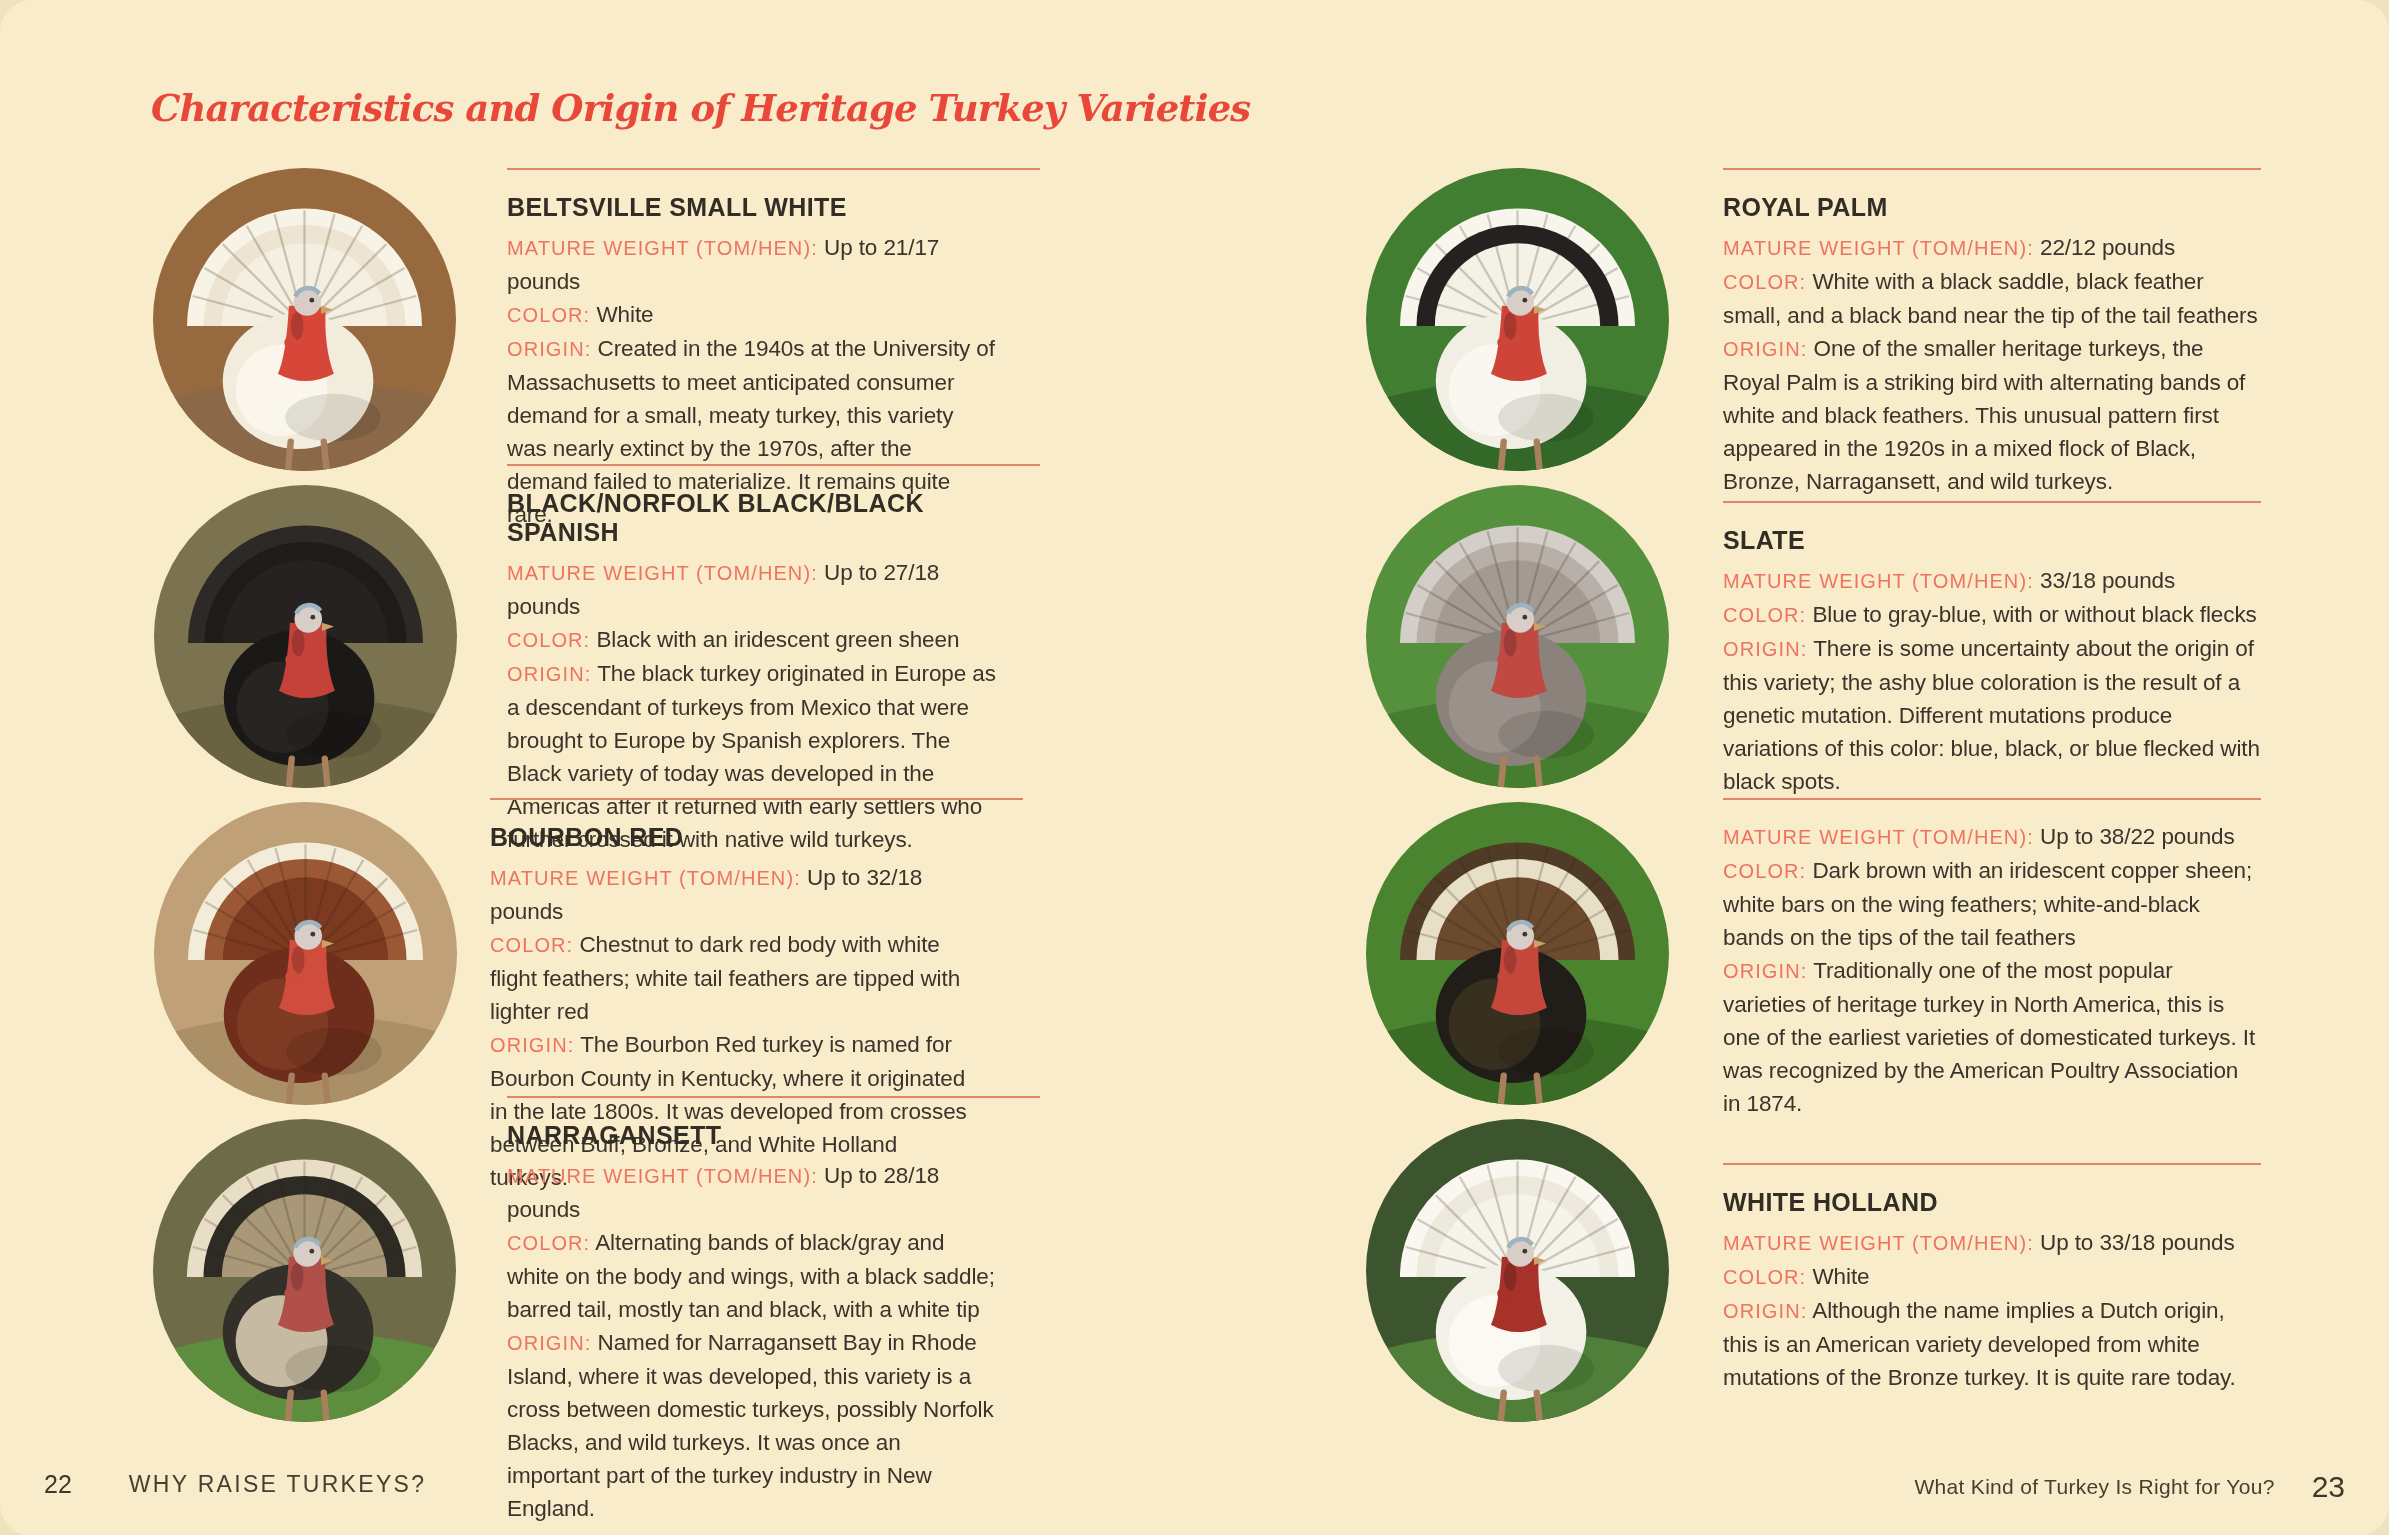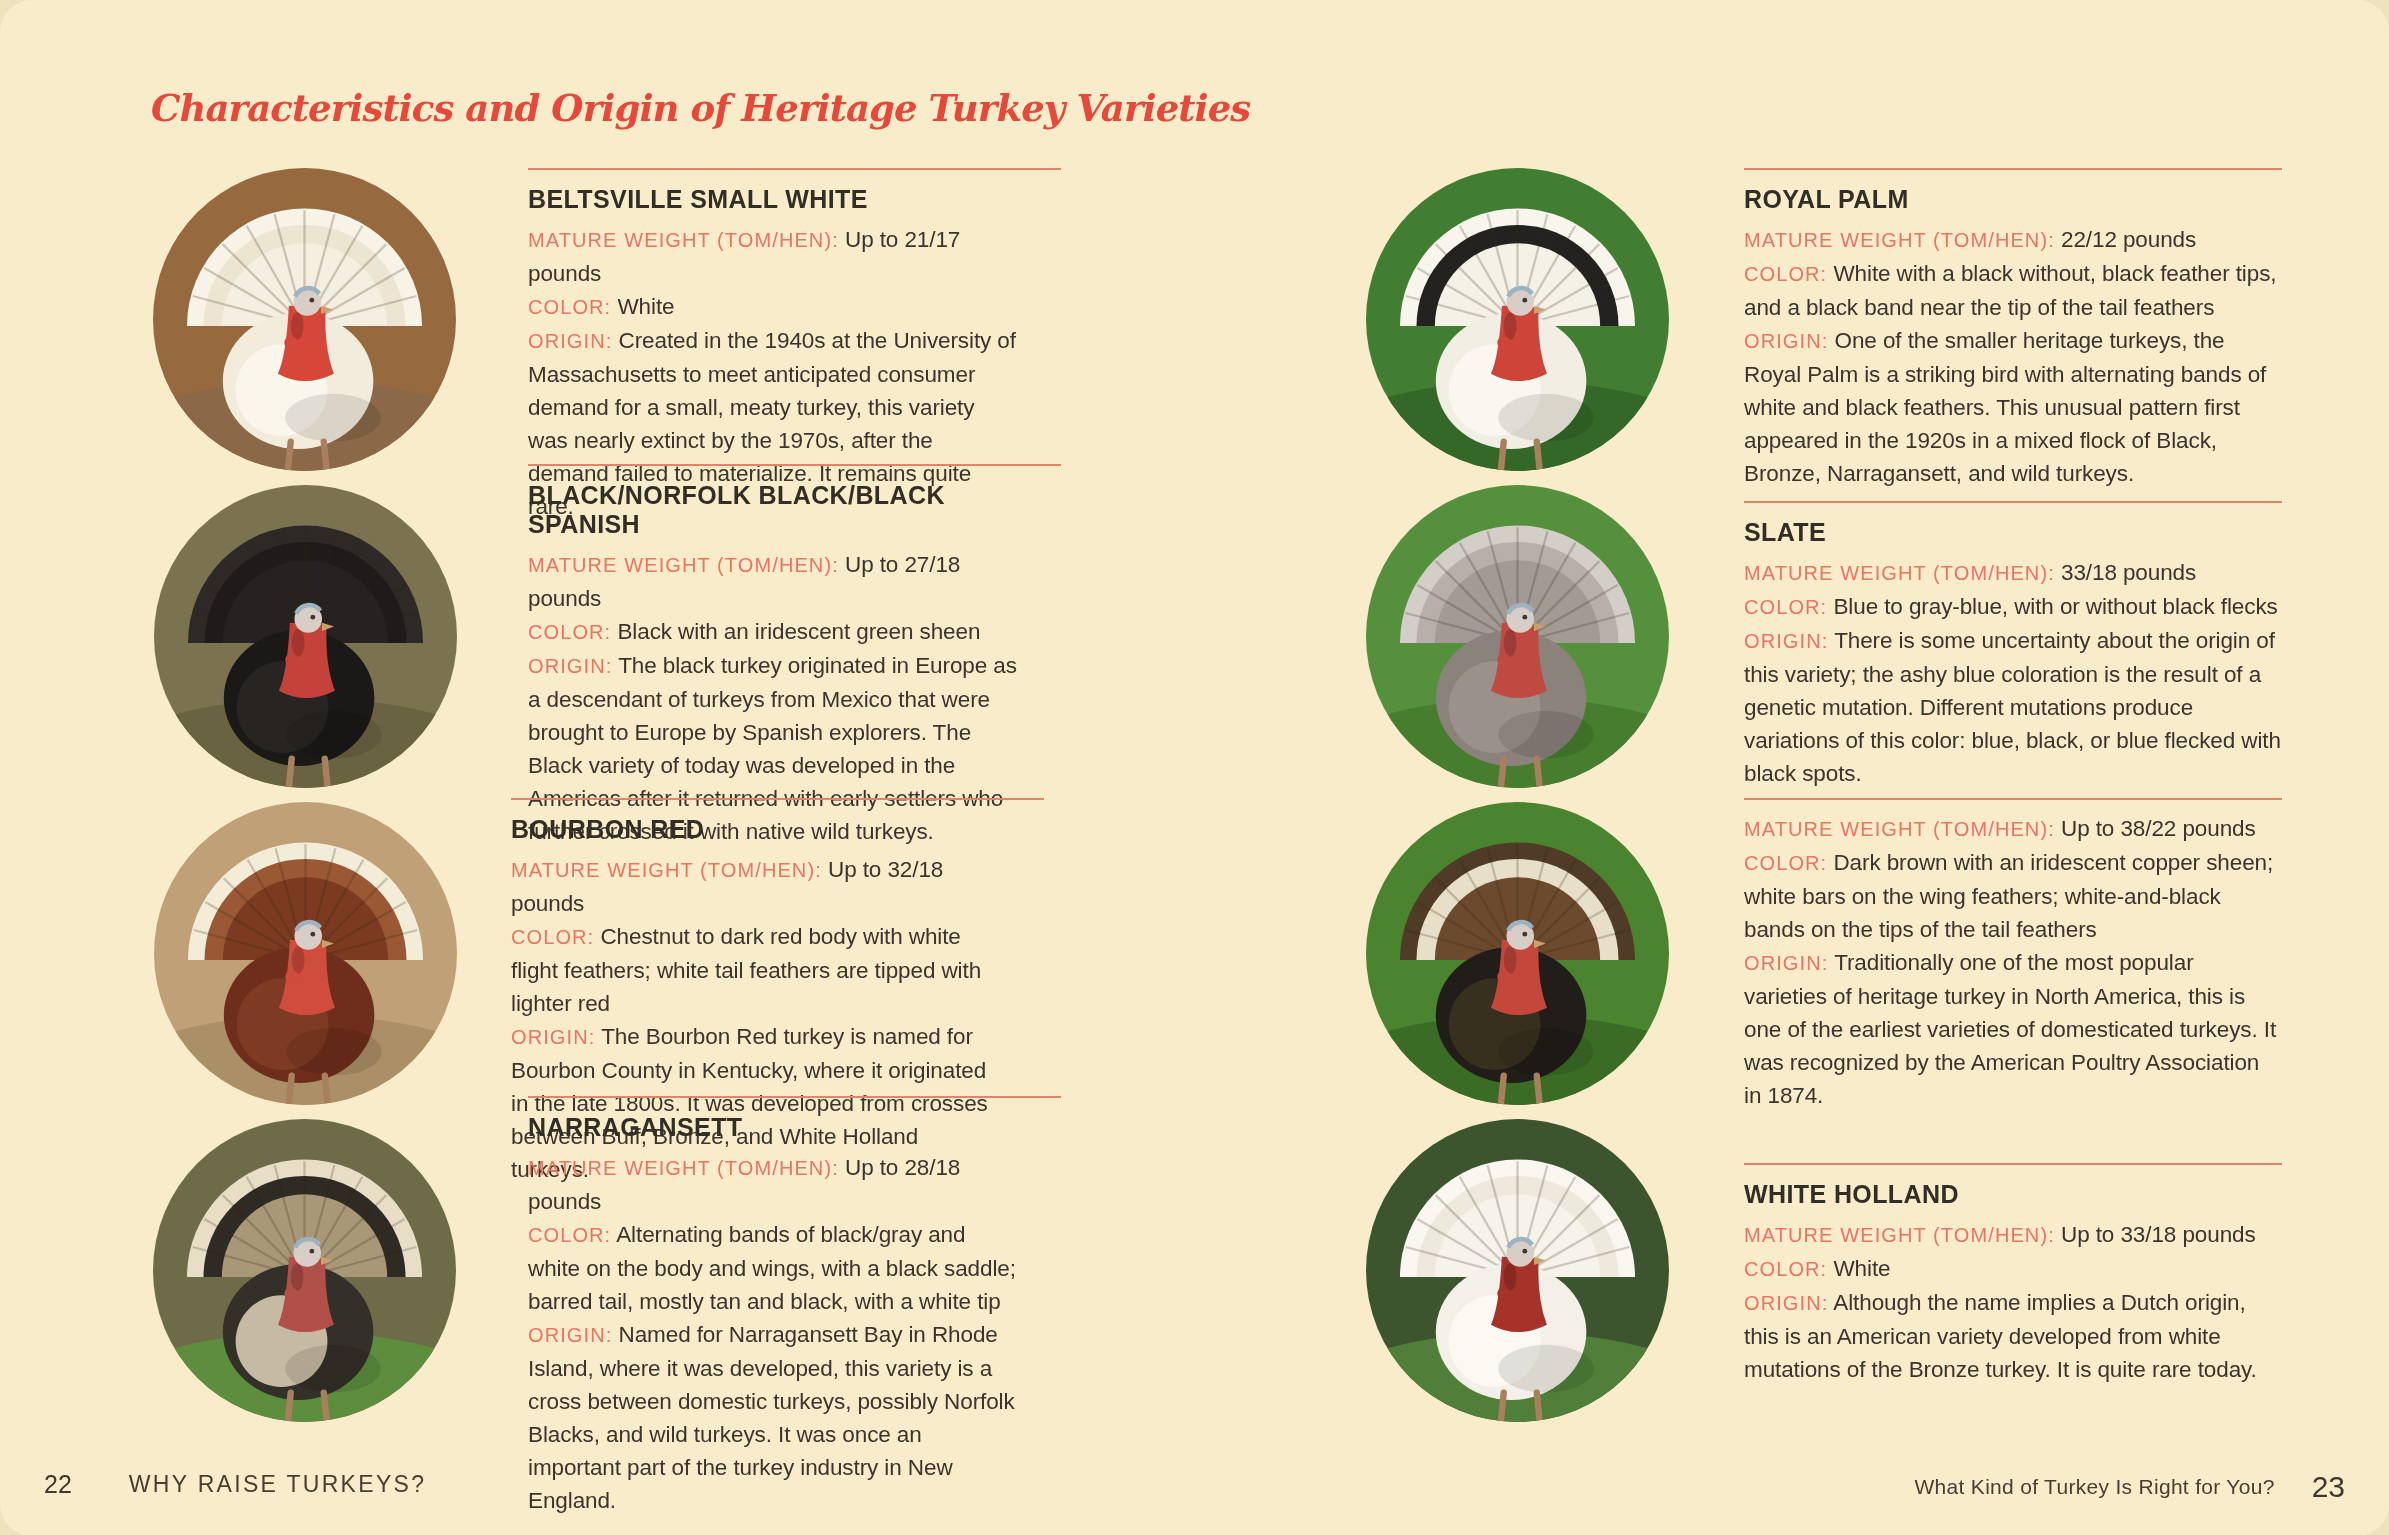--- a/index.html
+++ b/index.html
@@ -14,21 +14,21 @@
     font-family:"DejaVu Serif",serif;font-style:italic;font-weight:700;
     font-size:37px;letter-spacing:-0.9px;color:var(--accent,#e84b38);
   }
   figure.photo{
     position:absolute;width:303px;height:303px;margin:0;
     border-radius:50%;overflow:hidden;
   }
   figure.photo svg{display:block;width:100%;height:100%}
   .etext{
     position:absolute;box-sizing:border-box;
-    border-top:2.8px solid var(--rule,#e2836a);padding-top:12px;margin-left:21px;
+    border-top:2.8px solid var(--rule,#e2836a);padding-top:20px;
   }
   .etext h2{
     margin:2.8px 0 9.2px;font-size:25px;font-weight:700;
     letter-spacing:0.4px;color:var(--head-ink,#322d25);
   }
   .etext p{
     margin:0;font-size:22.5px;line-height:33px;letter-spacing:-0.1px;
     color:var(--ink,#3a342c);
   }
   .narrow p{padding-right:44px}
@@ -158,21 +158,21 @@
   <div class="pagegrp">
 
     <figure class="photo" id="p4" style="--pbg: #417e31; --pground: #346829; --ttip: #f8f5ec; --tband: #242220; --tmid: #f4f1e6; --bodyc: #f1eee3; --breastc: #f9f7ef; --headred: #ce4438;">
       <svg viewBox="0 0 330 330">
           <use href="#turkey"></use>
         </svg>
     </figure>
     <section class="etext" id="t4">
       <h2>ROYAL PALM</h2>
       <p><span class="label">MATURE WEIGHT (TOM/HEN):</span> <span>22/12 pounds</span></p>
-      <p><span class="label">COLOR:</span> <span>White with a black without, black feather tips, and a black band near the tip of the tail feathers</span></p>
+      <p><span class="label">COLOR:</span> <span>White with a black saddle, black feather small, and a black band near the tip of the tail feathers</span></p>
       <p><span class="label">ORIGIN:</span> <span>One of the smaller heritage turkeys, the Royal Palm is a striking bird with alternating bands of white and black feathers. This unusual pattern first appeared in the 1920s in a mixed flock of Black, Bronze, Narragansett, and wild turkeys.</span></p>
     </section>
 
     <figure class="photo" id="p5" style="--pbg: #55913c; --pground: #467d2f; --ttip: #d4cec8; --tband: #b7afa8; --tmid: #a39a93; --bodyc: #8a827b; --breastc: #9a918a; --headred: #c04a42;">
       <svg viewBox="0 0 330 330">
           <use href="#turkey"></use>
         </svg>
     </figure>
     <section class="etext" id="t5">
       <h2>SLATE</h2>

